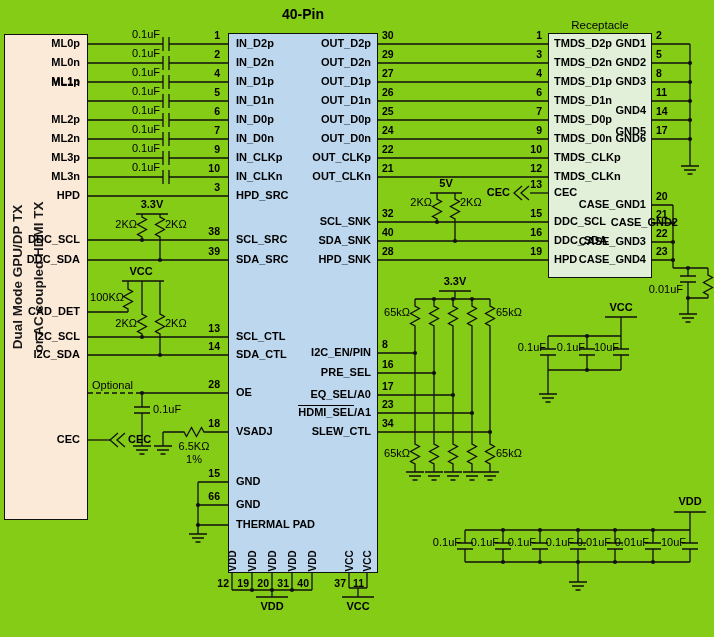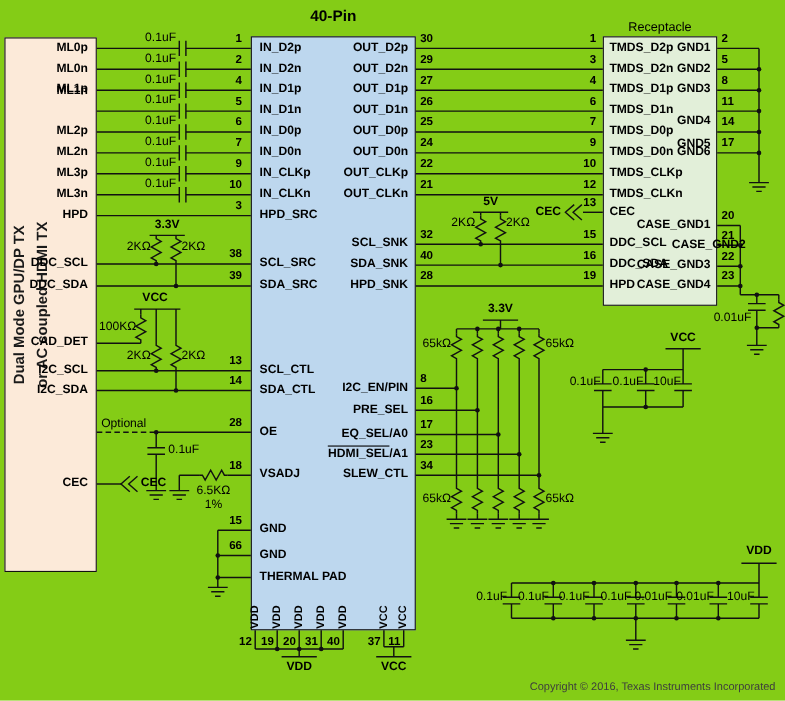--- a/index.html
+++ b/index.html
@@ -384,15 +384,14 @@
 
   <span class="t lbl c" style="left:670px;top:495px;width:40px">VDD</span>
   <span class="t val r" style="left:415px;top:536px;width:46px">0.1uF</span>
   <span class="t val r" style="left:453px;top:536px;width:46px">0.1uF</span>
   <span class="t val r" style="left:490px;top:536px;width:46px">0.1uF</span>
   <span class="t val r" style="left:528px;top:536px;width:46px">0.1uF</span>
   <span class="t val r" style="left:561px;top:536px;width:50px">0.01uF</span>
   <span class="t val r" style="left:599px;top:536px;width:50px">0.01uF</span>
   <span class="t val r" style="left:646px;top:536px;width:40px">10uF</span>
 
-  <span class="t copy r" style="left:380px;top:619px;width:325px">Copyright © 2016, Texas Instruments Incorporated</span>
 
 </div>
 
 </body></html>

